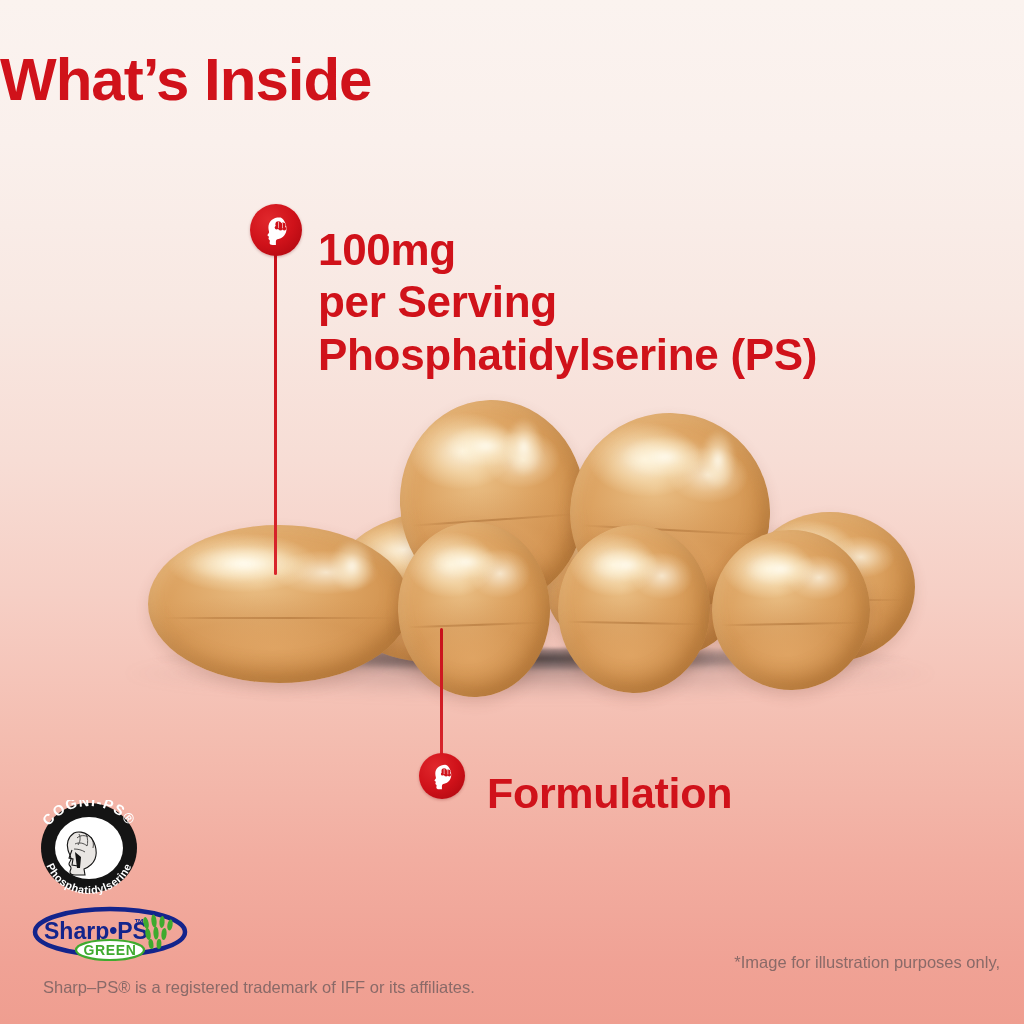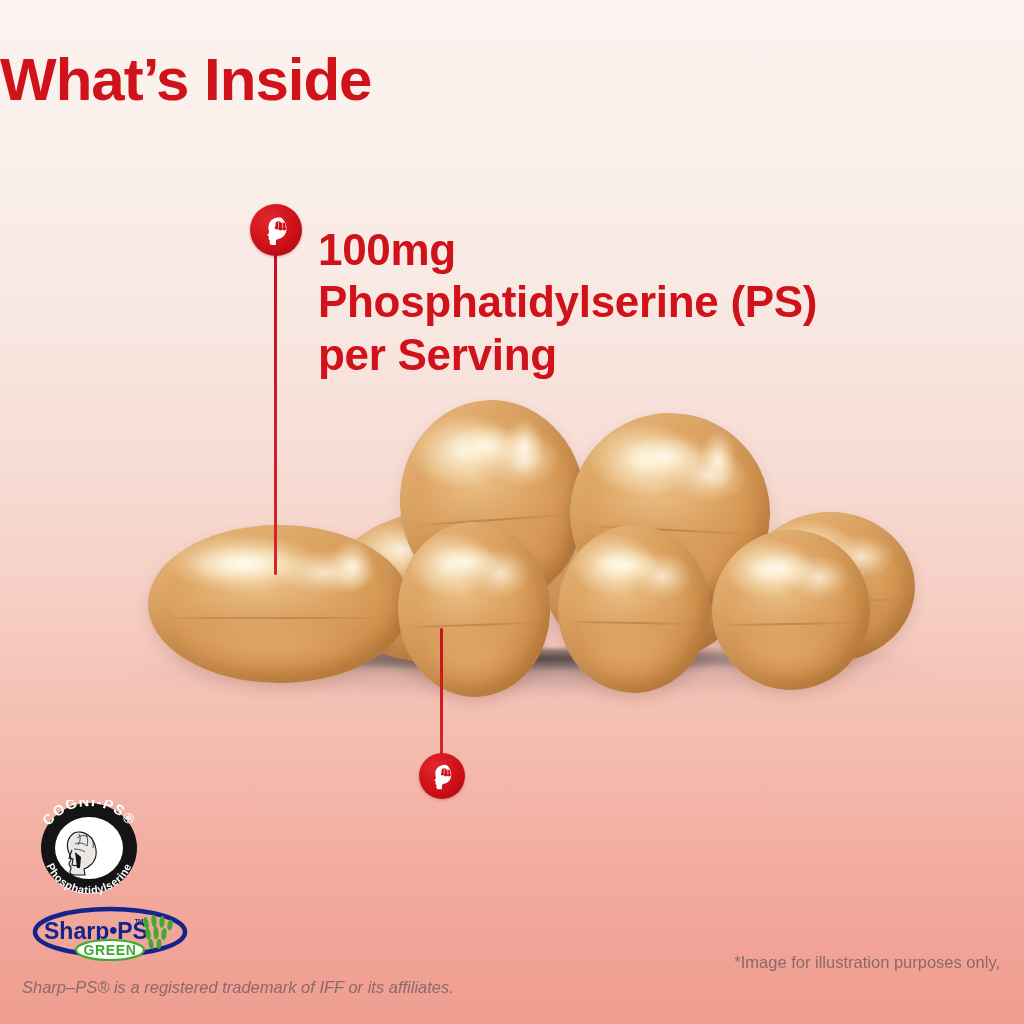--- a/index.html
+++ b/index.html
@@ -84,21 +84,21 @@
   }
 
   
   #cogni{ position:absolute; left:30px; top:800px; width:118px; height:95px; }
   #sharp{ position:absolute; left:30px; top:903px; width:160px; height:58px; }
 
   
   .foot{
     position:absolute; color:#8a6a68; font-size:16.5px; line-height:1.32;
   }
-  #foot-left{ left:22px; top:977px;font-style:italic; }
+  #foot-left{ left:43px; top:977px; }
   #foot-right{ right:24px; top:952px; text-align:right; }
 </style>
 </head>
 <body>
 
 <div id="title">What’s Inside</div>
 
 <div id="photo"></div>
 
 <div class="soft-shadow"></div>
@@ -151,22 +151,22 @@
     </g>
     <g stroke="#ffffff" stroke-width=".8" fill="none" opacity=".85">
       <path d="M19.4 8.8v6.0"></path>
       <path d="M23.6 9.9v5.4"></path>
     </g>
   </svg>
 </div>
 
 <div class="callout-text" style="left:318px; top:206px; width:600px; font-size:44px; z-index:11;">
   <div>100mg</div>
+  <div>per Serving</div>
   <div>Phosphatidylserine (PS)</div>
-  <div>per Serving</div>
 </div>
 
 <div class="leader" style="left:440px; top:628px; height:130px; z-index:10;"></div>
 
 <div class="marker" style="left:419px; top:753px; width:46px; height:46px; z-index:11;">
   <svg width="30" height="30" viewBox="0 0 34 34" aria-hidden="true">
     <path d="M20.5 4.2c-6.2 0-11.1 4.2-11.1 10.0 0 2.4 .7 3.9 .7 5.0 0 .9-1.6 2.1-1.6 3.0 0 .9 1.5 1.0 1.5 1.6 0 .7-.5 .9-.5 1.6 0 1.2 1.4 1.3 1.4 2.4 0 .9-.3 1.4-.3 2.2 0 1.3 1.1 2.0 3.0 2.0h3.3v-3.5c0-1.6 .9-2.2 2.6-2.6 4.6-1.0 8.0-4.8 8.0-10.2 0-6.2-4.0-11.5-7.0-11.5z" fill="#ffffff"></path>
     <g fill="#d0121a">
       <circle cx="19.4" cy="11.3" r="3.0"></circle>
       <circle cx="24.0" cy="12.1" r="2.6"></circle>
@@ -175,20 +175,21 @@
       <circle cx="17.6" cy="14.6" r="1.9"></circle>
     </g>
     <g stroke="#ffffff" stroke-width=".8" fill="none" opacity=".85">
       <path d="M19.4 8.8v6.0"></path>
       <path d="M23.6 9.9v5.4"></path>
     </g>
   </svg>
 </div>
 
 <div class="callout-text" style="left:487px; top:750px; width:500px; font-size:43px; z-index:11;">
+  <div>Formulation</div>
 </div>
 
 <div id="cogni">
   <svg width="118" height="95" viewBox="0 0 118 95">
     <defs>
       <path id="arcTop" d="M 12,50 A 47,44 0 0 1 106,50"></path>
       <path id="arcBot" d="M 14,52 A 45,42 0 0 0 104,52"></path>
     </defs>
 
     <ellipse cx="59" cy="48" rx="48" ry="45" fill="#141414"></ellipse>

